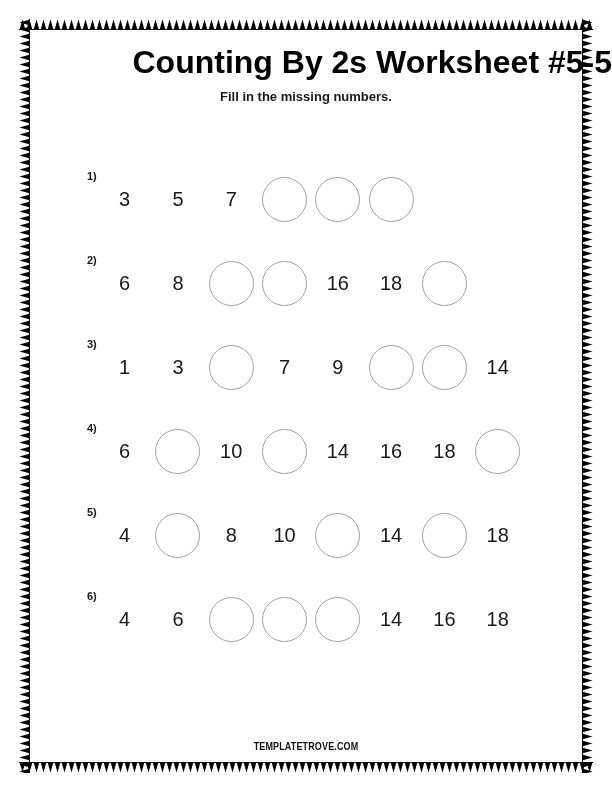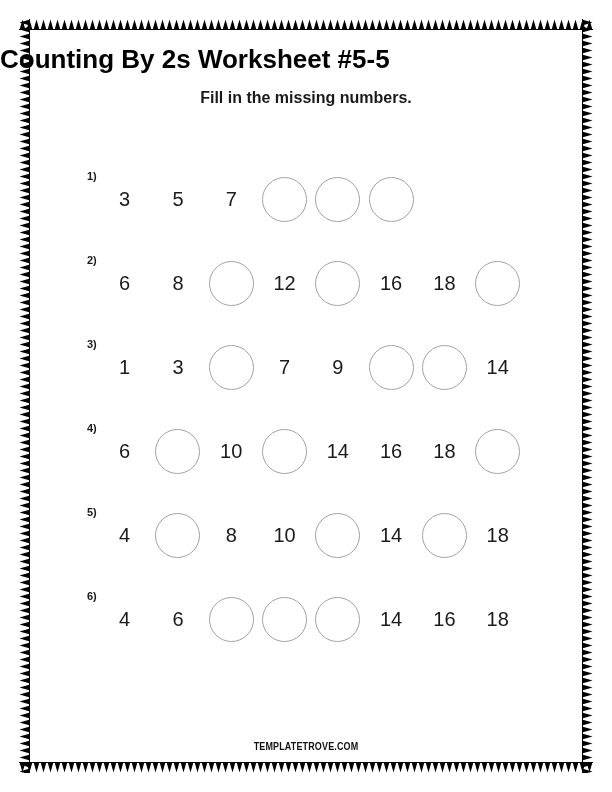--- a/index.html
+++ b/index.html
@@ -2,26 +2,26 @@
 <html><head>
 <meta charset="utf-8">
 <style>
   html,body{margin:0;padding:0;}
   body{
     width:612px;height:792px;position:relative;background:#ffffff;
     font-family:"Liberation Sans",sans-serif;color:#111;overflow:hidden;
   }
   .border-strip{position:absolute;}
   .title{
-    position:absolute;top:44px;left:0;right:0;text-align:left;
-    font-size:26px;font-weight:700;color:#000;letter-spacing:0px;
+    position:absolute;top:44px;left:0;right:0;text-align:right;
+    font-size:32px;font-weight:700;color:#000;letter-spacing:0px;
   }
   .subtitle{
     position:absolute;top:89px;left:0;right:0;text-align:center;
-    font-size:16px;font-weight:600;color:#1a1a1a;
+    font-size:13px;font-weight:600;color:#1a1a1a;
   }
   #rows{position:absolute;inset:0;}
   .row{position:absolute;left:87px;width:452px;height:84px;}
   .row-label{
     position:absolute;left:0;top:13px;font-size:11px;font-weight:700;color:#1a1a1a;
   }
   .items{
     position:absolute;left:11px;top:0;height:100%;
     display:flex;align-items:center;
   }
@@ -116,23 +116,20 @@
         <div class="cell">
           <span class="num">6</span>
         </div>
         <div class="cell">
           <span class="num">8</span>
         </div>
         <div class="cell">
           <div class="circle" style="border-color: rgb(163, 163, 163);"></div>
         </div>
         <div class="cell">
-          <span class="num">12</span>
-        </div>
-        <div class="cell">
           <div class="circle" style="border-color: rgb(163, 163, 163);"></div>
         </div>
         <div class="cell">
           <span class="num">16</span>
         </div>
         <div class="cell">
           <span class="num">18</span>
         </div>
         <div class="cell">
           <div class="circle" style="border-color: rgb(163, 163, 163);"></div>

